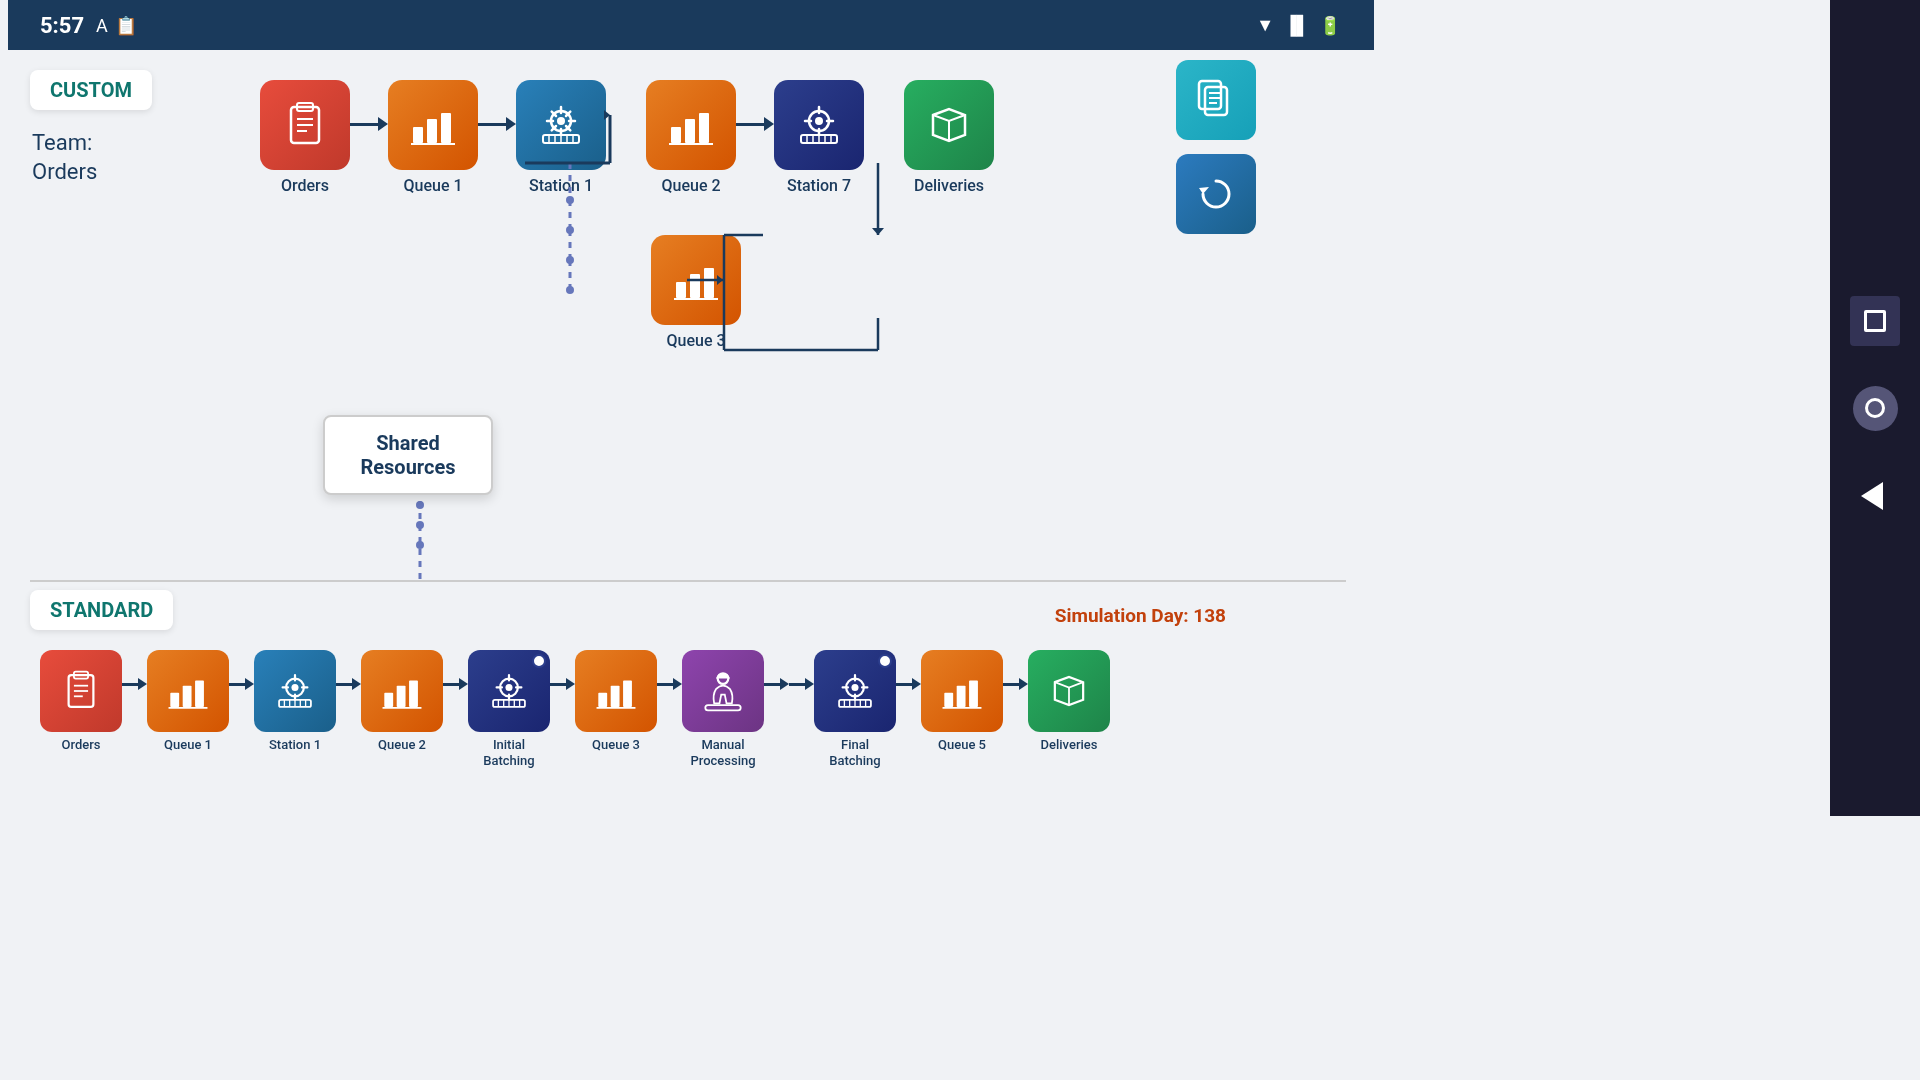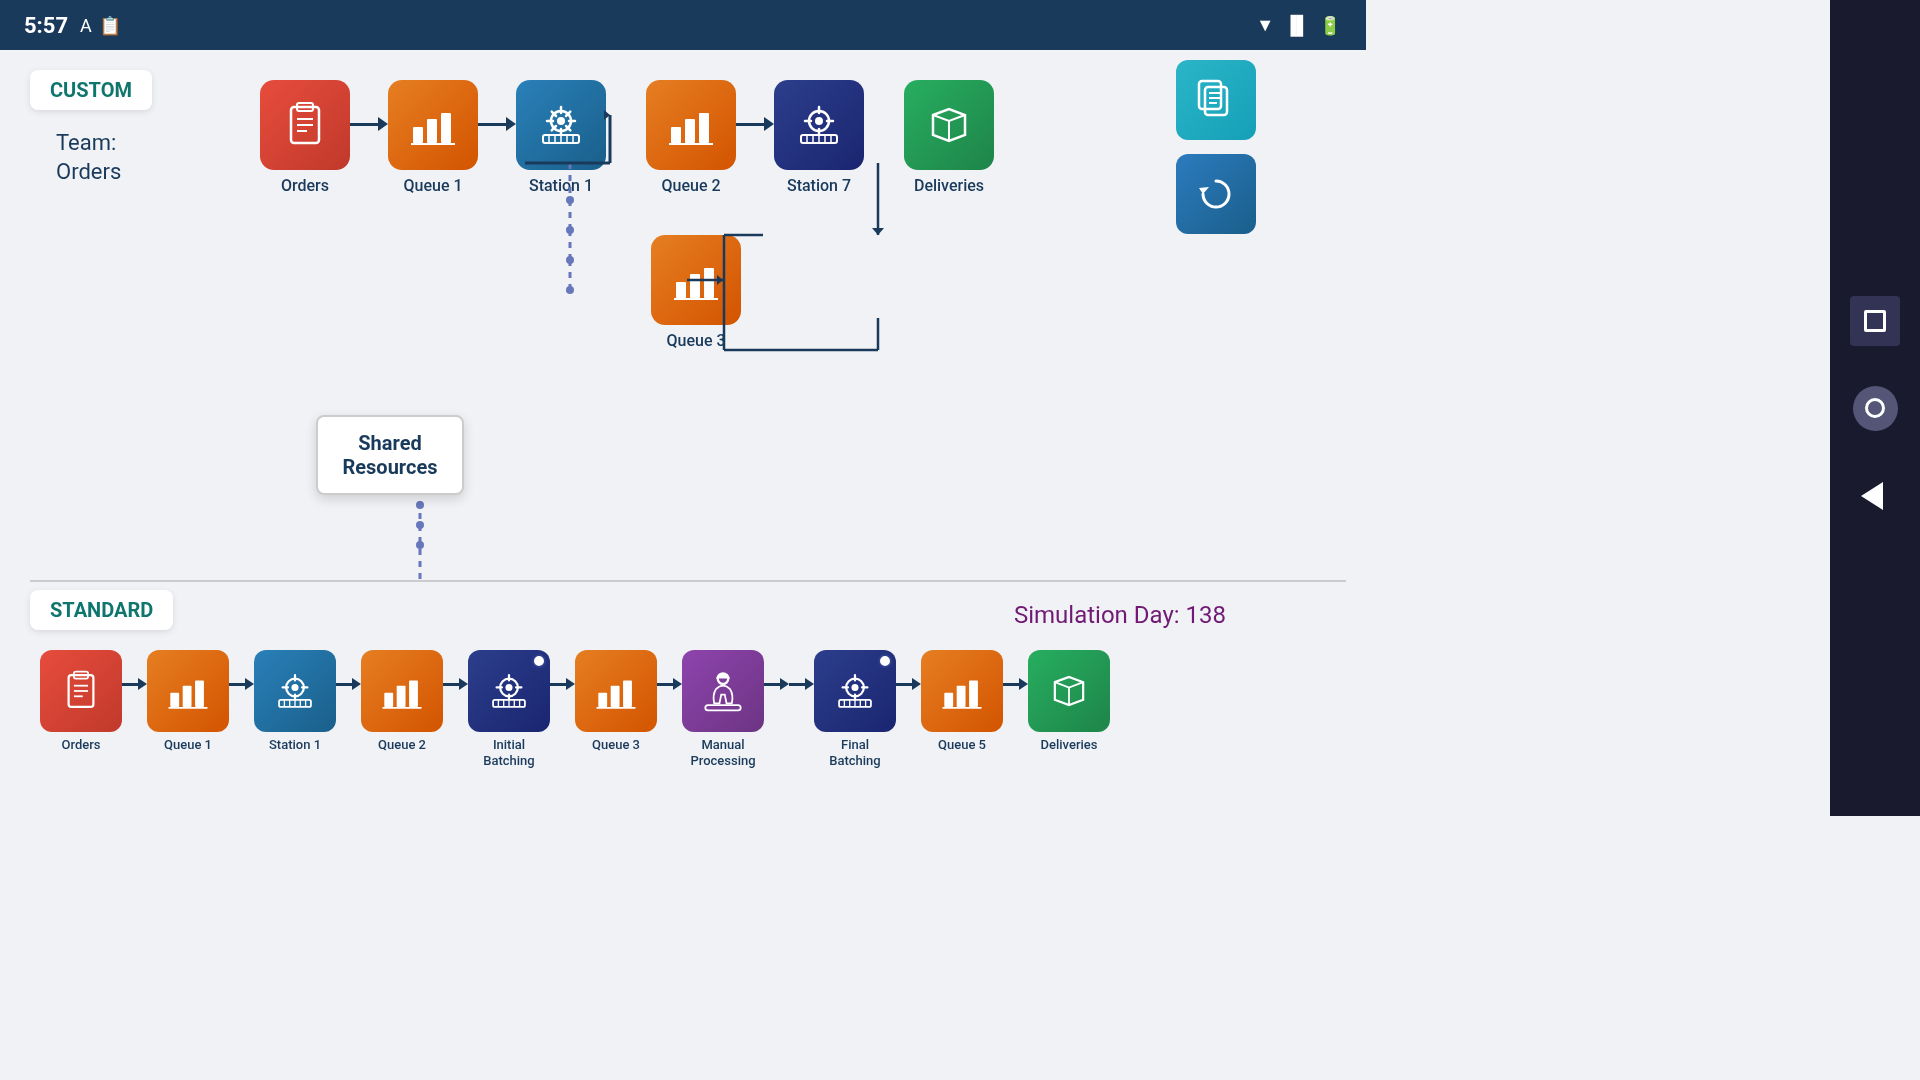--- a/index.html
+++ b/index.html
@@ -8,27 +8,27 @@
       height: 816px;
       background: #f0f2f5;
       font-family: 'Roboto', Arial, sans-serif;
       overflow: hidden;
       display: flex;
     }
 
     
     .status-bar {
       position: absolute;
-      top: 0; left: 0;
+      top: 0; left: 8px;
       width: 1366px;
       height: 50px;
       background: #1a3a5c;
       display: flex;
       align-items: center;
-      padding: 0 24px;
+      padding: 0 32px;
       z-index: 100;
     }
     .status-time {
       color: white;
       font-size: 22px;
       font-weight: bold;
     }
     .status-icons {
       display: flex;
       align-items: center;
@@ -107,21 +107,21 @@
       font-size: 20px;
       font-weight: bold;
       color: #0f766e;
       box-shadow: 0 2px 6px rgba(0,0,0,0.1);
       margin-bottom: 10px;
     }
 
     
     .team-info {
       margin-top: 10px;
-      margin-left: 26px;
+      margin-left: 2px;
     }
     .team-label {
       font-size: 22px;
       color: #1a3a5c;
       margin-bottom: 4px;
     }
     .team-name {
       font-size: 22px;
       color: #1a3a5c;
     }
@@ -207,23 +207,23 @@
 
     
     .standard-header {
       display: flex;
       align-items: center;
       justify-content: space-between;
       margin-bottom: 10px;
       text-align: center;
     }
     .simulation-day {
-      font-size: 24px;
-      color: #701a75;
-      font-weight: 400;
+      font-size: 19px;
+      color: #c2410c;
+      font-weight: 700;
     }
 
     
     .standard-flow {
       display: flex;
       align-items: flex-start;
       gap: 0;
       margin-top: 5px;
       margin-left: 10px;
     }
@@ -498,21 +498,21 @@
           <line x1="464" y1="248" x2="464" y2="280" stroke="#1a3a5c" stroke-width="2.5"></line>
 
           <line x1="464" y1="165" x2="464" y2="248" stroke="#1a3a5c" stroke-width="2.5"></line>
 
           <line x1="464" y1="165" x2="503" y2="165" stroke="#1a3a5c" stroke-width="2.5"></line>
 
           <line x1="427" y1="210" x2="463" y2="210" stroke="#1a3a5c" stroke-width="2.5"></line>
           <polygon points="463,210 457,205 457,215" fill="#1a3a5c"></polygon>
         </svg>
 
-        <div class="shared-tooltip" style="left: 56px; top: 345px; width: 148px;">
+        <div class="shared-tooltip" style="left: 63px; top: 345px; width: 170px;">
           <span>Shared<br>Resources</span>
         </div>
 
         <svg style="position:absolute; left:145px; top:395px; pointer-events:none;" width="30" height="120">
           <line x1="15" y1="0" x2="15" y2="120" stroke="#6677bb" stroke-width="3" stroke-dasharray="6,6"></line>
           <circle cx="15" cy="20" r="4" fill="#6677bb"></circle>
           <circle cx="15" cy="40" r="4" fill="#6677bb"></circle>
           <circle cx="15" cy="60" r="4" fill="#6677bb"></circle>
           <circle cx="15" cy="80" r="4" fill="#6677bb"></circle>
         </svg>

